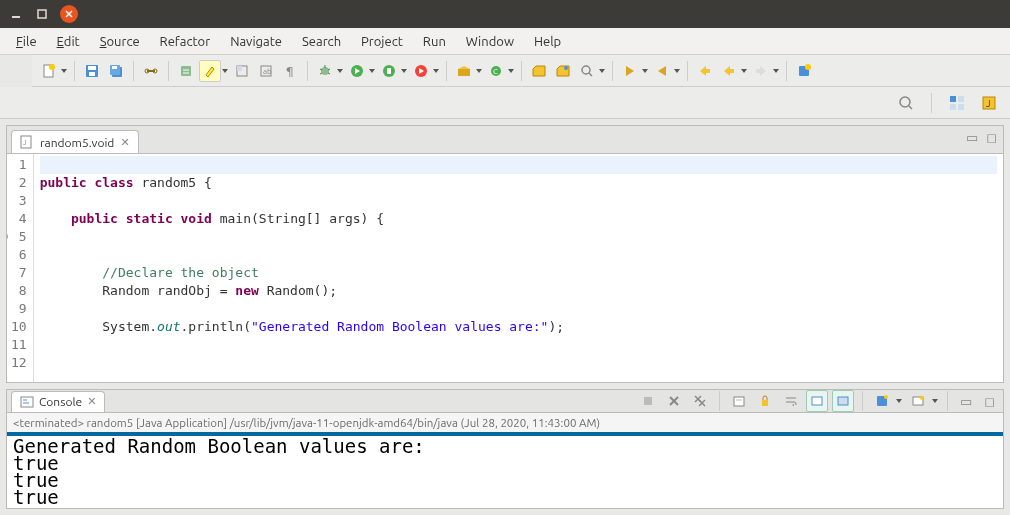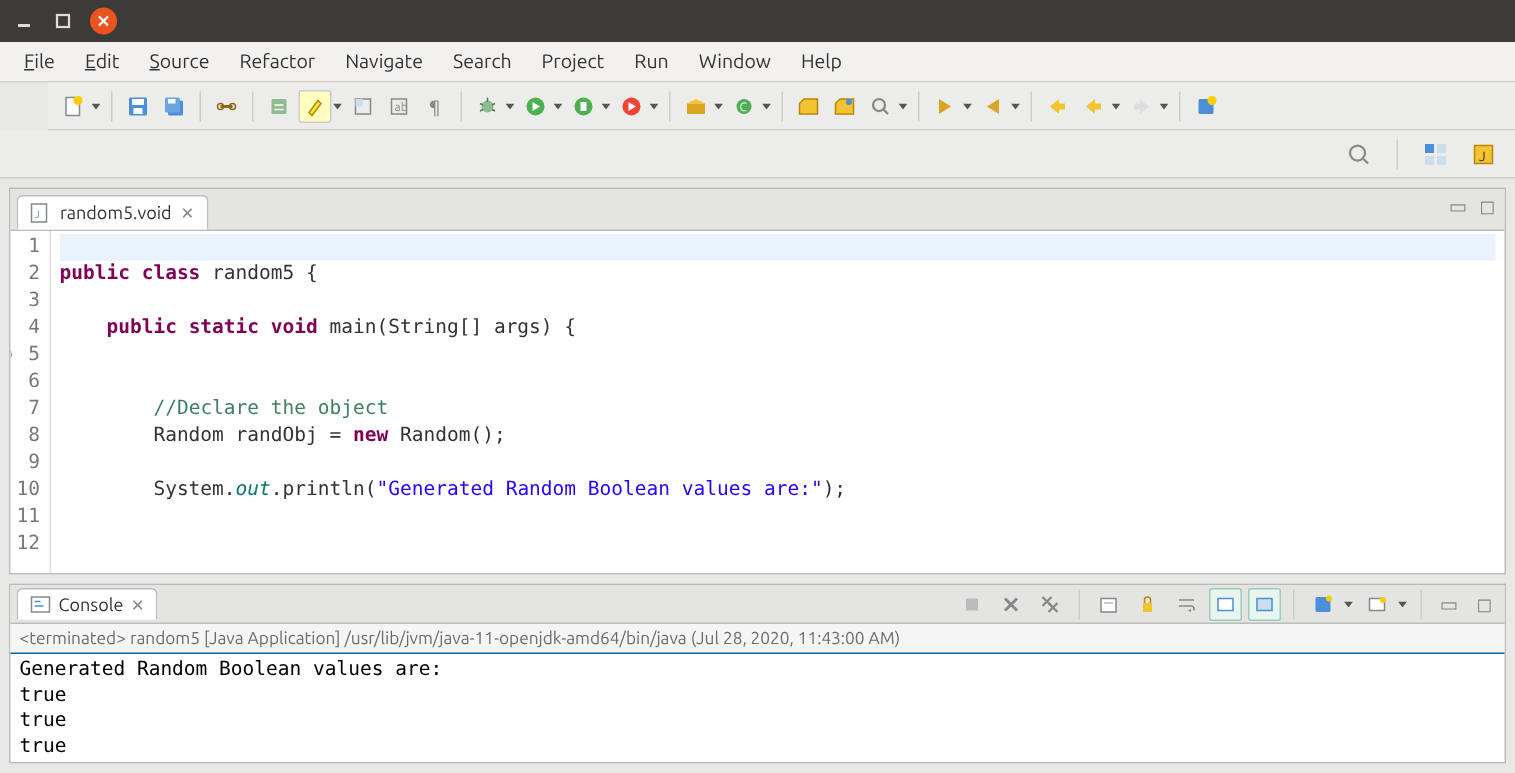--- a/index.html
+++ b/index.html
@@ -36,23 +36,23 @@
   .code-line.current { background: #eaf2fd; }
   .kw { color: #7f0055; font-weight: bold; }
   .comment { color: #3f7f5f; }
   .string { color: #2a00ff; }
   .field { color: #0f766e; font-style: italic; }
   
   .console-area { height: 120px; margin: 0 6px 6px 6px; border: 1px solid #bbb; background: #fff; display: flex; flex-direction: column; }
   .console-tabs { background: #e4e4e2; height: 26px; display: flex; align-items: center; border-bottom: 1px solid #bbb; padding: 0 4px; }
   .console-tab { background: #fff; border: 1px solid #bbb; border-bottom: none; padding: 3px 8px; display: flex; align-items: center; gap: 5px; font-size: 12px; border-radius: 4px 4px 0 0; }
   .console-toolbar { margin-left: auto; display: flex; gap: 4px; align-items: center; }
-  .console-status { font-size: 11.5px; color: #6b6b6b; padding: 3px 6px; background: #f5f5f5; border-bottom: 1px solid #0369a1; }
+  .console-status { font-size: 11.5px; color: #6b6b6b; padding: 3px 6px; background: #f5f5f5; border-bottom: 4px solid #0369a1; }
   .console-status .term { }
-  .console-out { flex: 1; padding: 2px 6px; font-family: "DejaVu Sans Mono", Consolas, monospace; font-size: 13px; color: #000; }
+  .console-out { flex: 1; padding: 2px 6px; font-family: "DejaVu Sans Mono", Consolas, monospace; font-size: 19px; color: #000; }
   .console-line { height: 17px; line-height: 17px; }
   
   .ico { display: inline-block; }
   svg { display: block; }
 </style>
 </head>
 <body>
 
 <div class="titlebar">
   <div class="win-controls">

